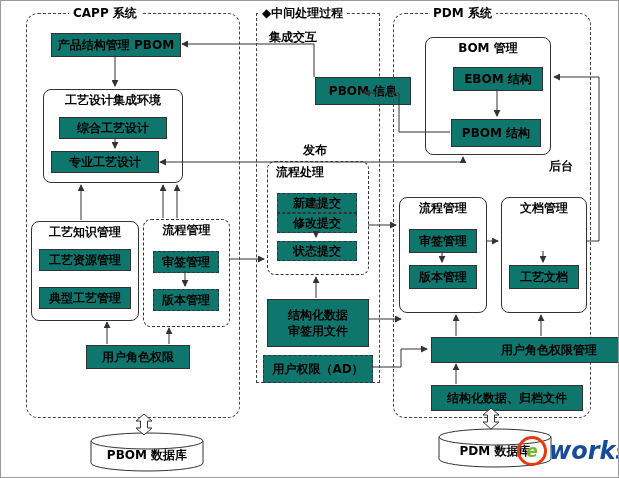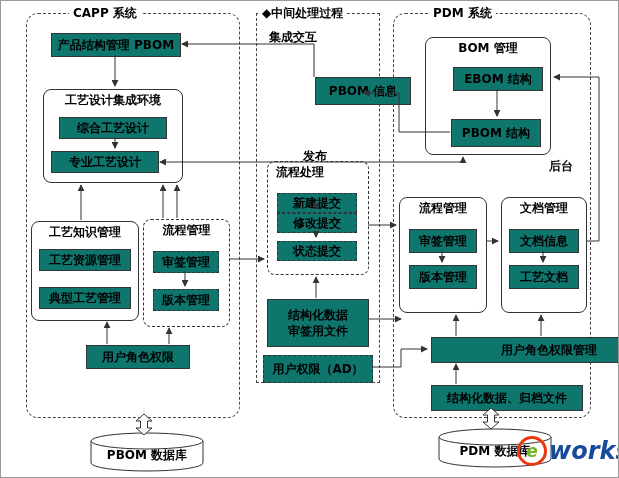--- a/index.html
+++ b/index.html
@@ -107,21 +107,21 @@
 
   <div class="container square" style="left:255px;top:12px;width:122px;height:368px;"></div>
   <div class="container-title" style="left:257px;top:4px;">
     <span>◆</span><span>中间处理过程</span>
   </div>
 
   <div class="freelabel" style="left:266px;top:29px;">集成交互</div>
 
   <div class="box" style="left:266px;top:76px;width:94px;height:26px;margin-left:48px;">PBOM 信息</div>
 
-  <div class="freelabel" style="left:300px;top:148px;">发布</div>
+  <div class="freelabel" style="left:300px;top:142px;">发布</div>
 
   <div class="group dashed" style="left:266px;top:160px;width:100px;height:112px;">
     <div class="group-title left">流程处理</div>
   </div>
   <div class="box dashed" style="left:276px;top:184px;width:78px;height:18px;margin-top:8px;">新建提交</div>
   <div class="box dashed" style="left:276px;top:212px;width:78px;height:18px;">修改提交</div>
   <div class="box dashed" style="left:276px;top:240px;width:78px;height:18px;">状态提交</div>
 
   <div class="box twoline" style="left:266px;top:298px;width:100px;height:46px;">
     <span>结构化数据</span>
@@ -141,21 +141,20 @@
 
   <div class="group" style="left:398px;top:196px;width:86px;height:114px;">
     <div class="group-title">流程管理</div>
   </div>
   <div class="box" style="left:408px;top:228px;width:66px;height:22px;">审签管理</div>
   <div class="box" style="left:408px;top:264px;width:66px;height:22px;">版本管理</div>
 
   <div class="group" style="left:500px;top:196px;width:84px;height:114px;">
     <div class="group-title">文档管理</div>
   </div>
-  <div class="box" style="left:508px;top:228px;width:68px;height:22px;">文档信息</div>
   <div class="box" style="left:508px;top:264px;width:68px;height:22px;">工艺文档</div>
 
   <div class="box" style="left:430px;top:336px;width:146px;height:24px;padding-left:44px;">用户角色权限管理</div>
 
   <div class="box" style="left:430px;top:384px;width:150px;height:24px;">结构化数据、归档文件</div>
 
   <div class="freelabel" style="left:546px;top:158px;">后台</div>
 
   <div class="cyl-label" style="left:438px;top:442px;width:112px;">PDM 数据库</div>
 

